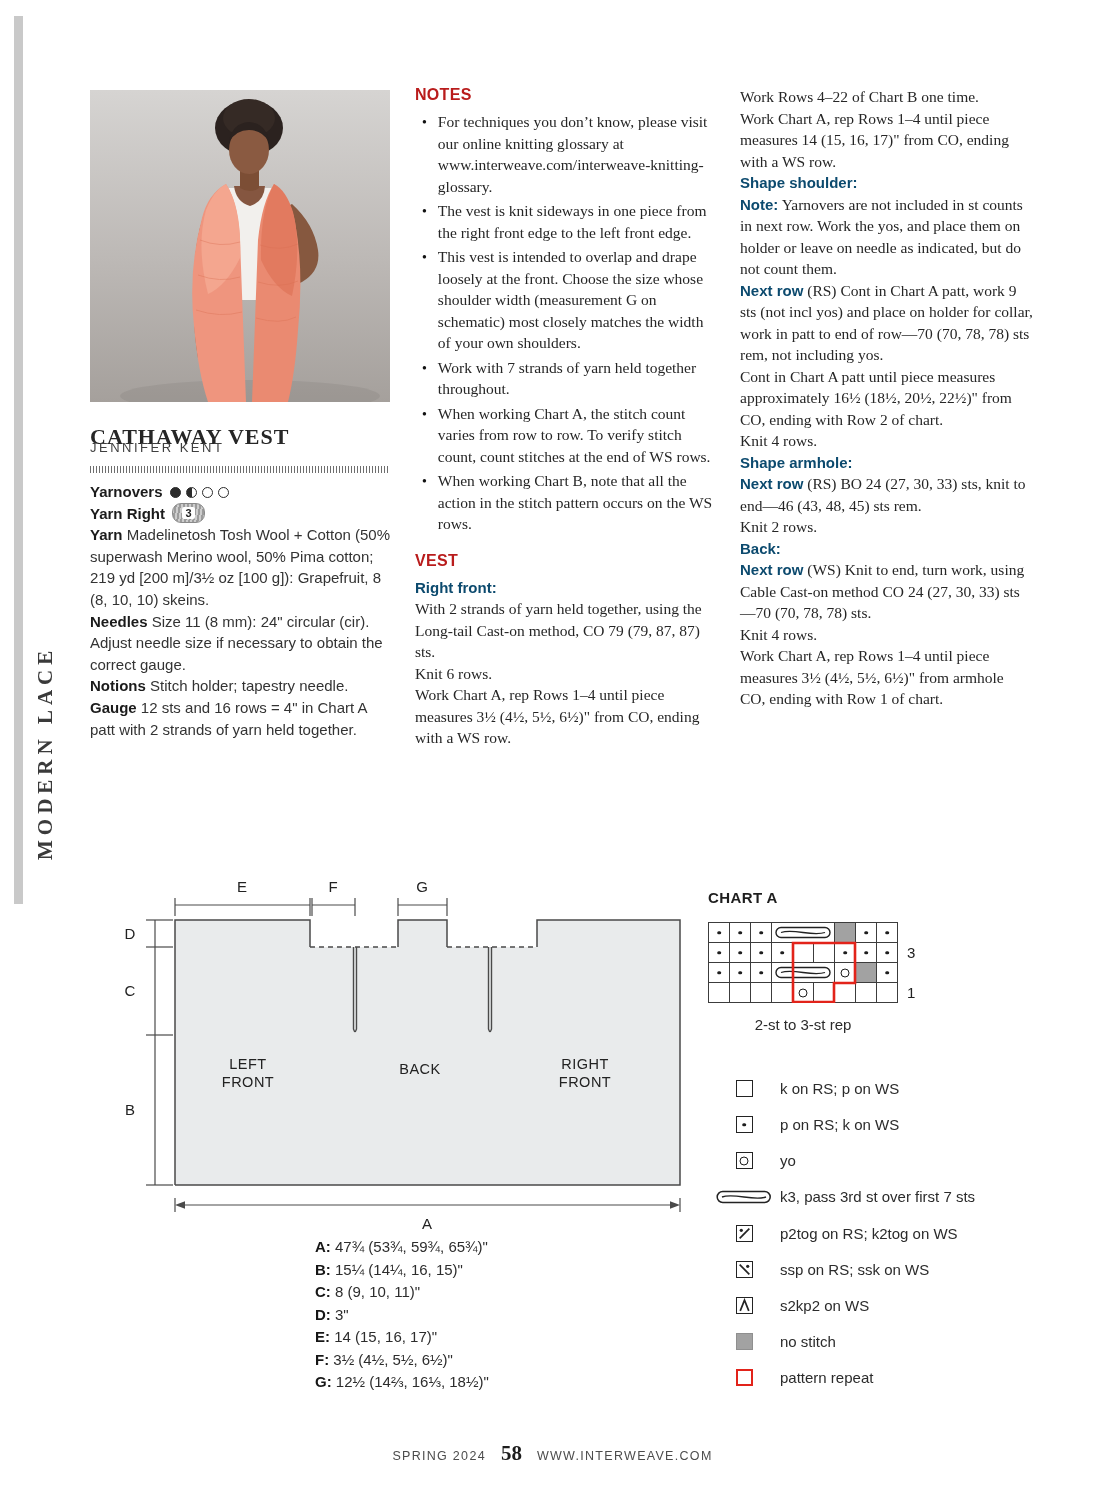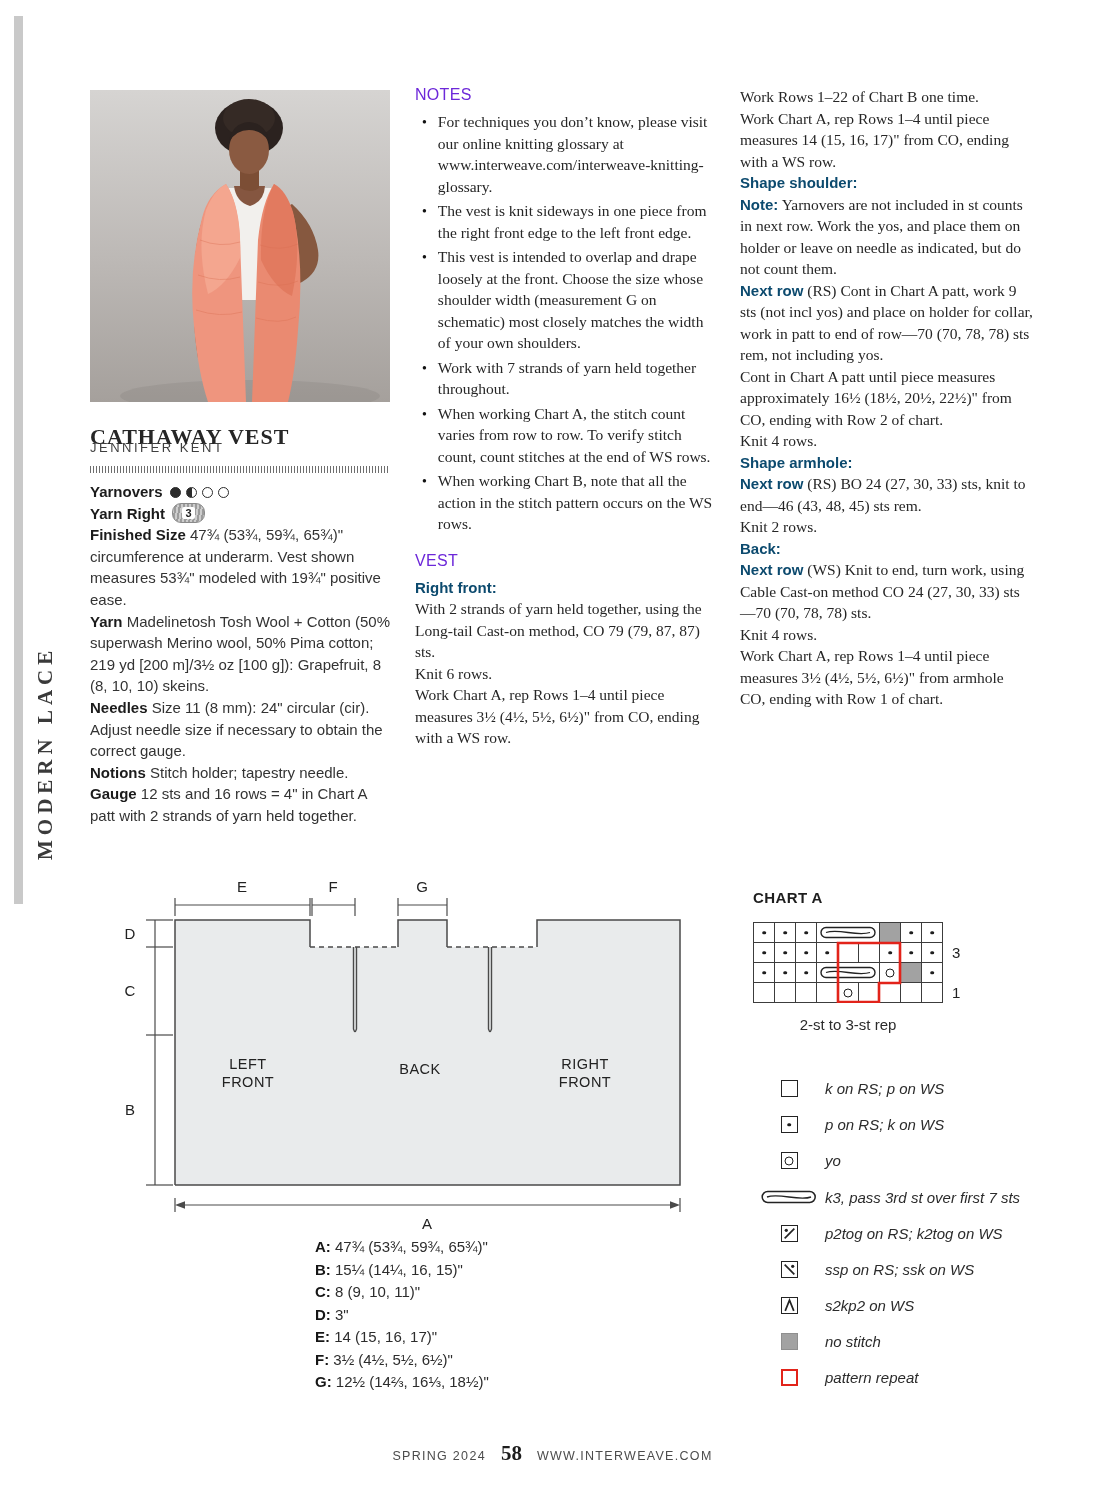--- a/index.html
+++ b/index.html
@@ -33,55 +33,55 @@
   .dot-empty{border:1.5px solid #2c2c2c;background:#fff;}
   .yarn-icon{display:inline-block;width:31px;height:18px;border-radius:9px;position:relative;
       margin-left:7px;vertical-align:-4px;border:1px solid #8a8a8a;
       background:repeating-linear-gradient(100deg,#cdcdcd 0 2px,#9c9c9c 2px 4px);}
   .yw-num{position:absolute;top:3px;left:9px;right:9px;bottom:3px;background:#fff;border-radius:2px;
       font-size:11px;font-weight:bold;text-align:center;line-height:12px;color:#222;}
 
   
   .col2{left:415px;top:86px;width:298px;}
   .col3{left:740px;top:86px;width:293px;}
-  .sec-h{font-size:16px;font-weight:normal;letter-spacing:.3px;color:#6d28d9;margin:0 0 7px 0;}
+  .sec-h{font-size:16px;font-weight:bold;letter-spacing:.3px;color:#b91c1c;margin:0 0 7px 0;}
   .vest-h{margin-top:17px;}
   ul.notes{list-style:none;margin:0;padding:0;}
   ul.notes li{display:flex;gap:11px;margin:0 0 3px 0;}
   .bullet{font-size:8px;line-height:21.5px;color:#111;margin-left:7px;flex:0 0 auto;}
   .ntext,.para{font-family:"Liberation Serif",serif;font-size:15.5px;line-height:21.5px;color:#262626;}
   .para{margin:0;}
   .para b{font-family:"Liberation Sans",sans-serif;font-size:15px;color:#0c4a6e;}
 
   
   .schematic{left:100px;top:862px;width:610px;height:380px;}
   .measure-list{left:315px;top:1236px;font-size:15px;line-height:22.5px;color:#2d2d2d;}
   .measure-list b{color:#161616;}
 
   
-  .chart-block{left:753px;top:889px;width:310px;}
+  .chart-block{left:708px;top:889px;width:310px;}
   .chart-title{font-size:15px;font-weight:bold;letter-spacing:.4px;color:#1e1e1e;margin:0 0 16px 0;}
   .chart-wrap{position:relative;width:190px;height:81px;}
   .chart-grid{display:grid;grid-template-columns:repeat(9,20px);grid-auto-rows:19px;gap:1px;
       background:#3c3c3c;border:1px solid #3c3c3c;width:188px;}
   .cell{background:#fff;position:relative;}
   .cell.dot::after{content:"";position:absolute;width:3.6px;height:3.6px;border-radius:50%;
       background:#1d1d1d;top:50%;left:50%;transform:translate(-50%,-50%);}
   .cell.yo::after{content:"";position:absolute;width:9px;height:9px;border-radius:50%;
       border:1.6px solid #1d1d1d;box-sizing:border-box;top:50%;left:50%;transform:translate(-50%,-50%);}
   .cell.nostitch{background:#a2a2a2;}
   .cell.K3{grid-column:span 3;}
   .cell.K3 svg{position:absolute;top:0;left:0;}
   .repeat-overlay{position:absolute;top:0;left:0;pointer-events:none;}
   .rownum{position:absolute;left:199px;font-size:15px;color:#222;}
   .rn3{top:22px;} .rn1{top:62px;}
   .rep-label{width:190px;text-align:center;font-size:15px;color:#2b2b2b;margin-top:13px;}
 
   .legend{margin-top:47px;display:flex;flex-direction:column;gap:19px;}
-  .legend-item{display:flex;align-items:flex-end;min-height:17px;font-style:italic;}
+  .legend-item{display:flex;align-items:flex-start;min-height:17px;}
   .symwrap{width:72px;display:flex;justify-content:center;flex:0 0 auto;}
   .legend-label{font-size:15px;color:#2b2b2b;}
   .lsq{width:17px;height:17px;border:1.6px solid #232323;background:#fff;box-sizing:border-box;
       position:relative;display:block;}
   .lsq.dot::after{content:"";position:absolute;width:3.6px;height:3.6px;border-radius:50%;
       background:#1d1d1d;top:50%;left:50%;transform:translate(-50%,-50%);}
   .lsq.yo::after{content:"";position:absolute;width:9px;height:9px;border-radius:50%;
       border:1.6px solid #1d1d1d;box-sizing:border-box;top:50%;left:50%;transform:translate(-50%,-50%);}
   .lsq.gray{background:#a2a2a2;border-color:#8f8f8f;}
   .lsq.red{border:2.6px solid #e2231a;}
@@ -146,21 +146,20 @@
       <b>Yarnovers</b><span class="dots" id="difficulty-dots">
           <span class="dot-filled"></span>
           <span class="dot-half"></span>
           <span class="dot-empty"></span>
           <span class="dot-empty"></span>
         </span>
     </p>
     <p>
       <b>Yarn Right</b><span class="yarn-icon"><span class="yw-num">3</span></span>
     </p>
-    <p><b>Finished Size</b><span> 47¾ (53¾, 59¾, 65¾)" circumference at underarm. Vest shown measures 53¾" modeled with 19¾" positive ease.</span></p>
     <p><b>Yarn</b><span> Madelinetosh Tosh Wool + Cotton (50% superwash Merino wool, 50% Pima cotton; 219 yd [200 m]/3½ oz [100 g]): Grapefruit, 8 (8, 10, 10) skeins.</span></p>
     <p><b>Needles</b><span> Size 11 (8 mm): 24" circular (cir). Adjust needle size if necessary to obtain the correct gauge.</span></p>
     <p><b>Notions</b><span> Stitch holder; tapestry needle.</span></p>
     <p><b>Gauge</b><span> 12 sts and 16 rows = 4" in Chart A patt with 2 strands of yarn held together.</span></p>
   </div>
 
   <div class="abs col2">
     <h2 class="sec-h">NOTES</h2>
     <ul class="notes">
       <li>
@@ -189,21 +188,21 @@
         </li>
     </ul>
     <h2 class="sec-h vest-h">VEST</h2>
     <p class="para"><b>Right front:</b><span></span></p>
     <p class="para"><b></b><span>With 2 strands of yarn held together, using the Long-tail Cast-on method, CO 79 (79, 87, 87) sts.</span></p>
     <p class="para"><b></b><span>Knit 6 rows.</span></p>
     <p class="para"><b></b><span>Work Chart A, rep Rows 1–4 until piece measures 3½ (4½, 5½, 6½)" from CO, ending with a WS row.</span></p>
   </div>
 
   <div class="abs col3">
-    <p class="para"><b></b><span>Work Rows 1–22 of Chart B one time.</span></p>
+    <p class="para"><b></b><span>Work Rows 4–22 of Chart B one time.</span></p>
     <p class="para"><b></b><span>Work Chart A, rep Rows 1–4 until piece measures 14 (15, 16, 17)" from CO, ending with a WS row.</span></p>
     <p class="para"><b>Shape shoulder:</b><span></span></p>
     <p class="para"><b>Note:</b><span> Yarnovers are not included in st counts in next row. Work the yos, and place them on holder or leave on needle as indicated, but do not count them.</span></p>
     <p class="para"><b>Next row</b><span> (RS) Cont in Chart A patt, work 9 sts (not incl yos) and place on holder for collar, work in patt to end of row—70 (70, 78, 78) sts rem, not including yos.</span></p>
     <p class="para"><b></b><span>Cont in Chart A patt until piece measures approximately 16½ (18½, 20½, 22½)" from CO, ending with Row 2 of chart.</span></p>
     <p class="para"><b></b><span>Knit 4 rows.</span></p>
     <p class="para"><b>Shape armhole:</b><span></span></p>
     <p class="para"><b>Next row</b><span> (RS) BO 24 (27, 30, 33) sts, knit to end—46 (43, 48, 45) sts rem.</span></p>
     <p class="para"><b></b><span>Knit 2 rows.</span></p>
     <p class="para"><b>Back:</b><span></span></p>

